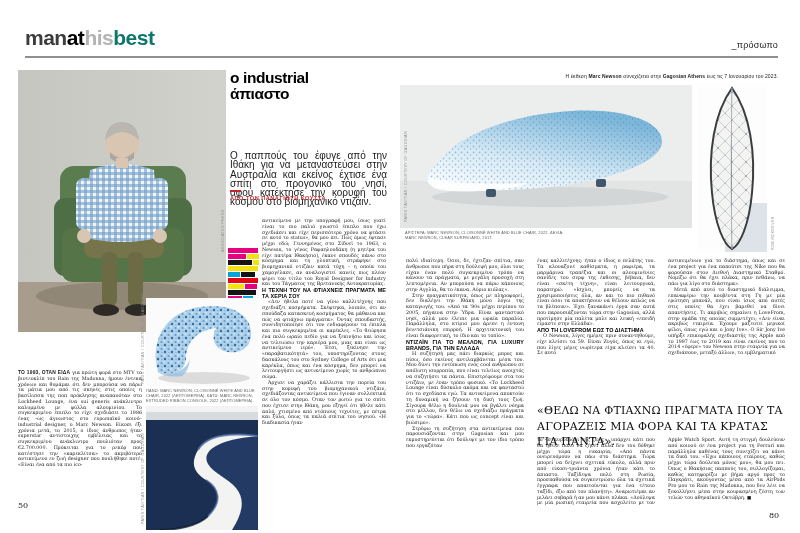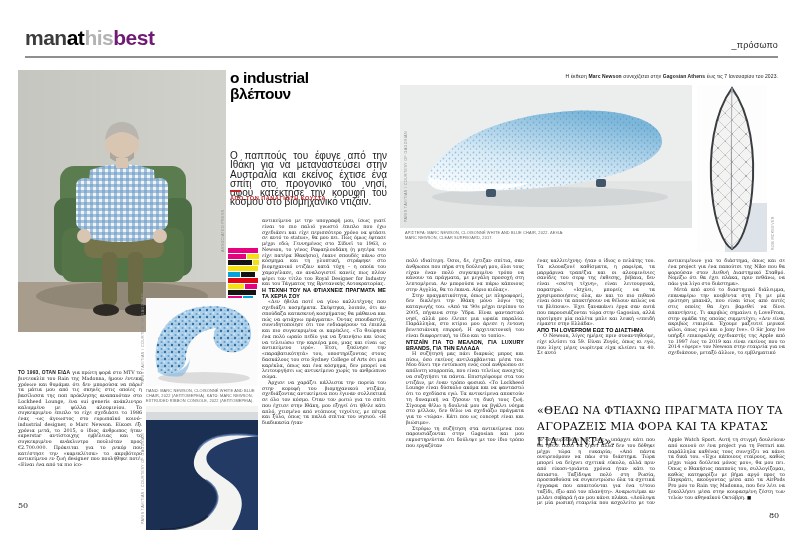--- a/index.html
+++ b/index.html
@@ -36,21 +36,21 @@
   .page-num{font-family:"DejaVu Serif","Liberation Serif",serif;font-size:8px;color:#222;}
   .end-mark{font-size:4.5px;}
   img,svg{display:block;}
 </style>
 </head>
 <body>
 
 <div id="spread">
 
   <div class="abs brand" style="left:25px;top:26px;">
-    <span style="color:#3c3c3c;">man</span><span style="color:#000;text-align:center;">at</span><span style="color:#b3b3b3;">his</span><span style="color:#701a75;margin-top:7px;">best</span>
+    <span style="color:#3c3c3c;">man</span><span style="color:#000;text-align:center;">at</span><span style="color:#b3b3b3;">his</span><span style="color:#0f766e;margin-top:7px;">best</span>
   </div>
   <div class="abs section-label" style="right:22px;top:40px;">_πρόσωπο</div>
   <div class="abs head-rule" style="left:25px;top:56px;width:753px;"></div>
 
   <div class="abs" style="left:18px;top:70px;width:208px;height:262px;">
     <svg width="208" height="262" viewBox="0 0 208 262">
       <defs>
         <pattern id="ging" width="6" height="6" patternUnits="userSpaceOnUse">
           <rect width="6" height="6" fill="#f1f4f7"></rect>
           <rect width="6" height="3" fill="#6f9ec9" opacity=".6"></rect>
@@ -85,21 +85,21 @@
       <circle cx="104" cy="74" r="17" fill="#d9c6b2"></circle>
       <path d="M87,70 Q89,52 104,52 Q119,52 121,70 Q112,62 104,62 Q96,62 87,70 Z" fill="#b9b5af"></path>
       <path d="M92,82 Q104,94 116,82 L116,88 Q104,98 92,88 Z" fill="#aba69e"></path>
       <rect x="98" y="88" width="12" height="10" fill="#d9c6b2"></rect>
     </svg>
   </div>
   <div class="abs v-credit" style="left:221px;top:252px;">ASSOCIATED PRESS</div>
 
   <div class="abs" style="left:230px;top:70px;width:158px;">
     <div class="title-line">ο industrial</div>
-    <div class="title-line">βλέπουν</div>
+    <div class="title-line">άπιαστο</div>
   </div>
   <div class="abs intro" style="left:230px;top:151px;width:157px;">Ο παππούς του έφυγε από την Ιθάκη για να μεταναστεύσει στην Αυστραλία και εκείνος έχτισε ένα σπίτι στο προγονικό του νησί, αφού κατέκτησε την κορυφή του κόσμου στο βιομηχανικό ντιζάιν.</div>
   <div class="abs accent-dash" style="left: 230px; top: 190px; background: rgb(195, 39, 43);"></div>
   <div class="abs byline" style="left: 230px; top: 195px; color: rgb(195, 39, 43);">ΑΠΟ ΤΟΝ ΠΑΝΑΓΙΩΤΗ ΚΟΥΣΤΑ</div>
 
   <div class="abs" id="logo-bars" style="left:228px;top:248px;width:34px;">
       <div style="display: flex; gap: 1px; margin-bottom: 1.5px; height: 4.5px;">
         <div style="width: 30px; background: rgb(230, 1, 126);"></div>
       </div>
       <div style="display: flex; gap: 1px; margin-bottom: 1.5px; height: 4.5px;">

